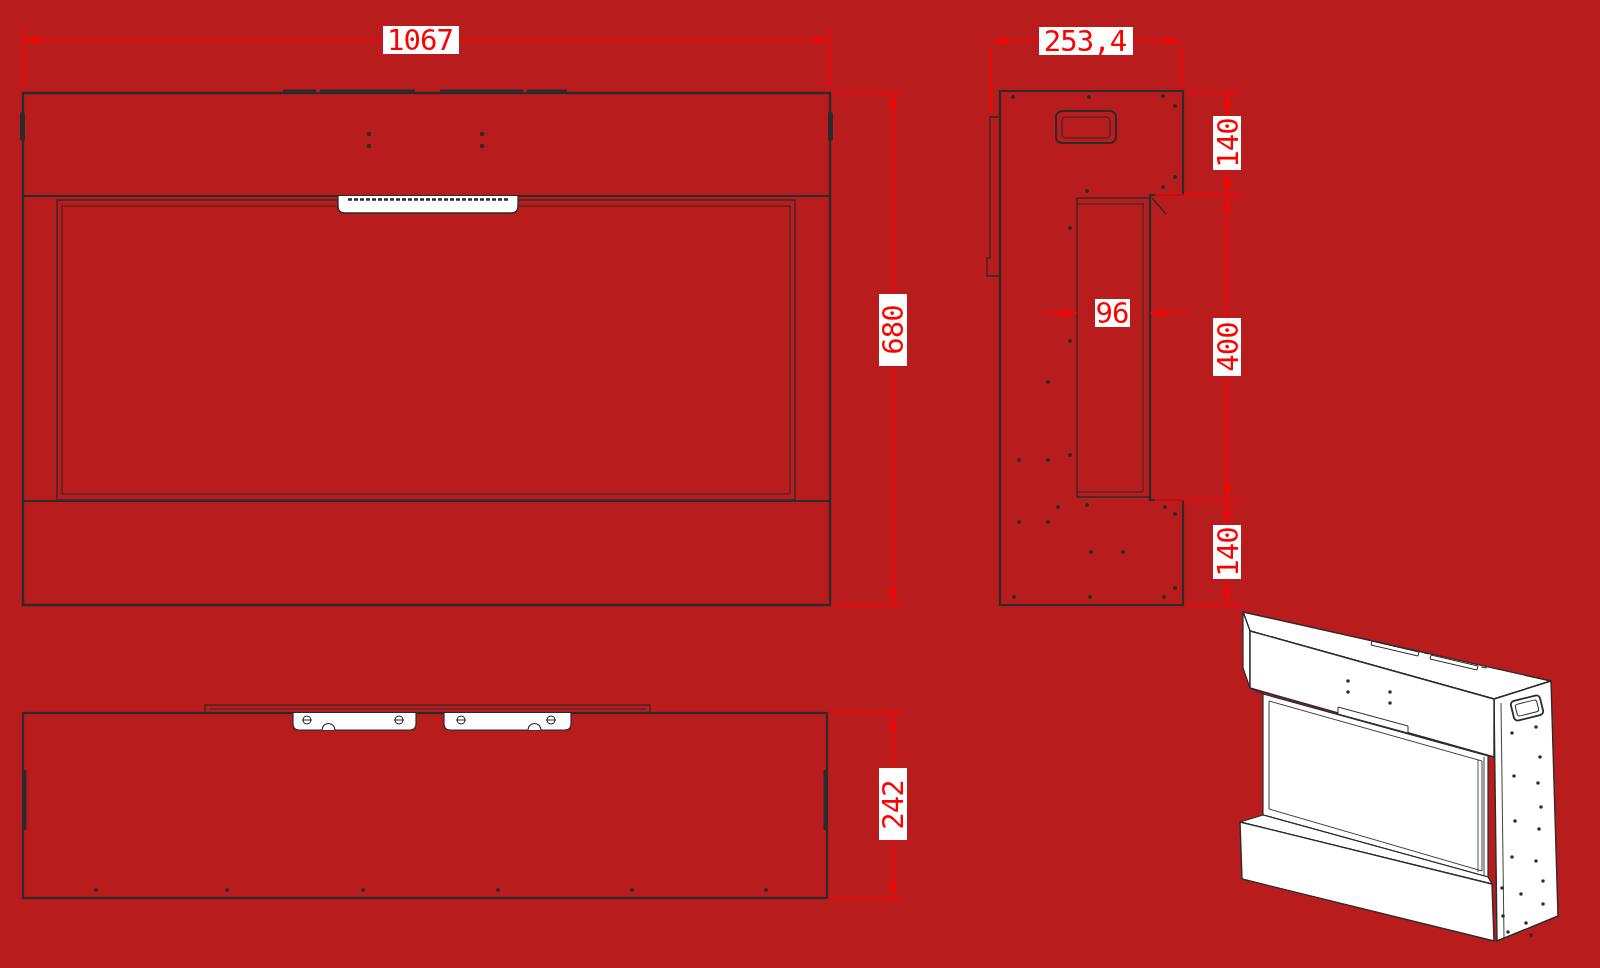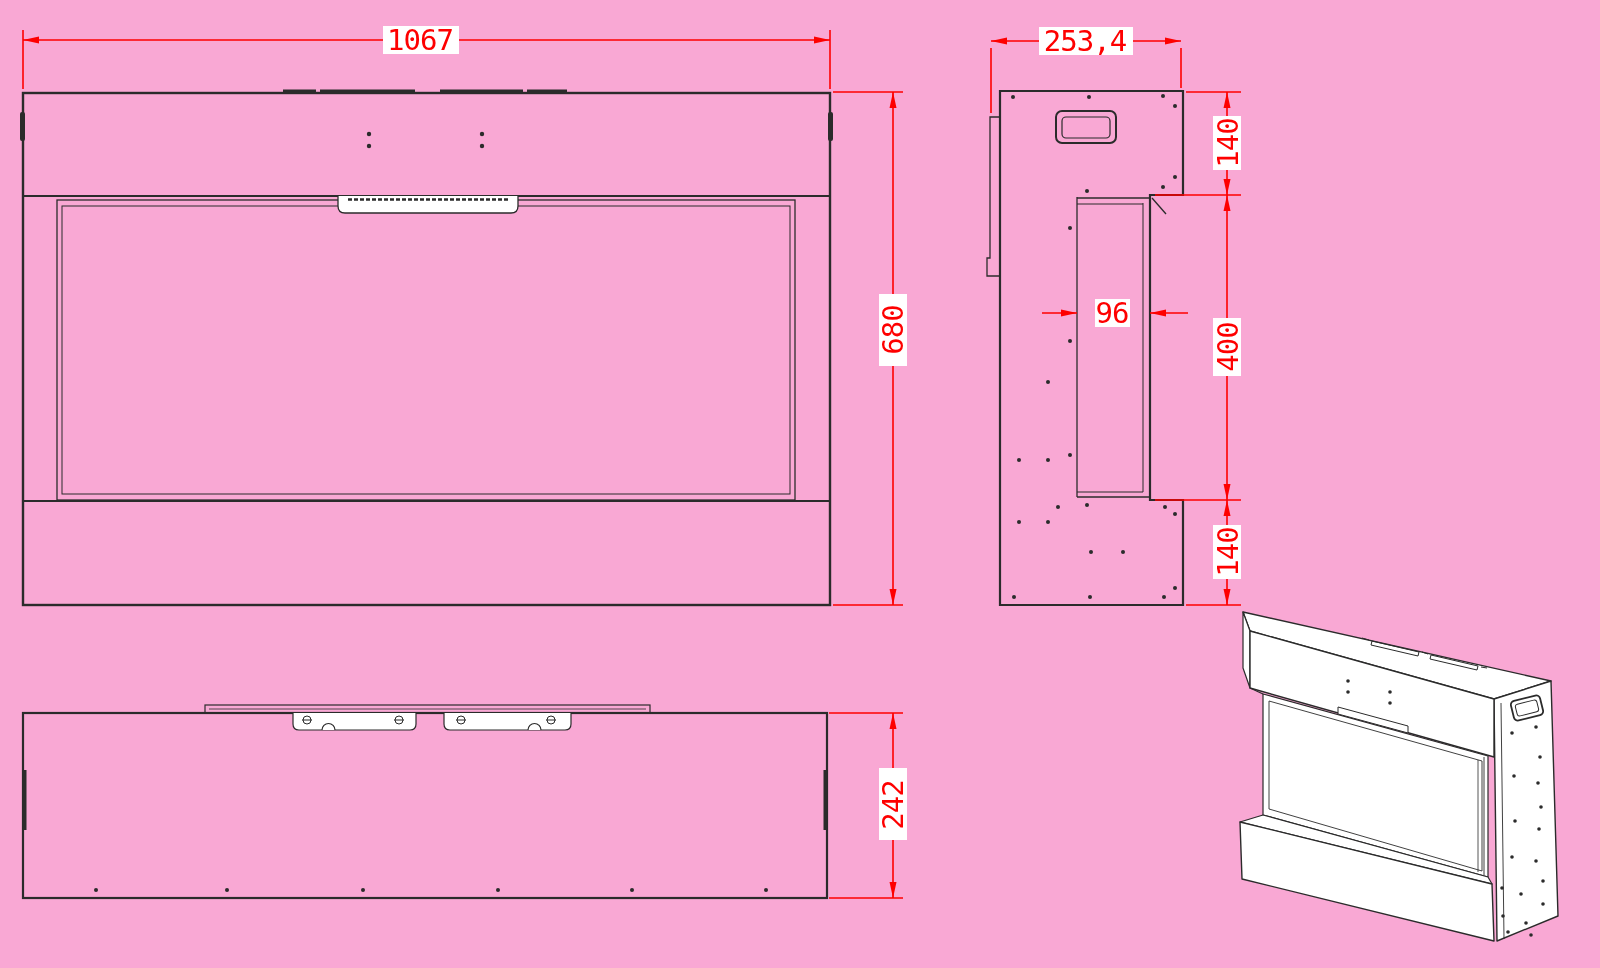--- a/index.html
+++ b/index.html
@@ -1,16 +1,16 @@
 <!DOCTYPE html>
 <html><head>
 <meta charset="utf-8">
 <style>
   html,body{margin:0;padding:0;background:#ffffff;}
-  .stage{position:relative;width:1600px;height:968px;background:#f9a8d4;font-family:"DejaVu Sans Mono", monospace;}
+  .stage{position:relative;width:1600px;height:968px;background:#b91c1c;font-family:"DejaVu Sans Mono", monospace;}
   svg{position:absolute;left:0;top:0;}
   .blk{stroke:#2b2b2b;fill:none;}
   .blkf{fill:#2b2b2b;stroke:none;}
   .face{stroke:#2b2b2b;fill:#ffffff;}
   .red{stroke:#fe0000;fill:none;stroke-width:1.6;}
   .redf{fill:#fe0000;stroke:none;}
   .dimtxt{font-family:"DejaVu Sans Mono", monospace;font-size:29px;fill:#fe0000;letter-spacing:-1px;}
   .mask{fill:#ffffff;stroke:none;}
 </style>
 </head>

